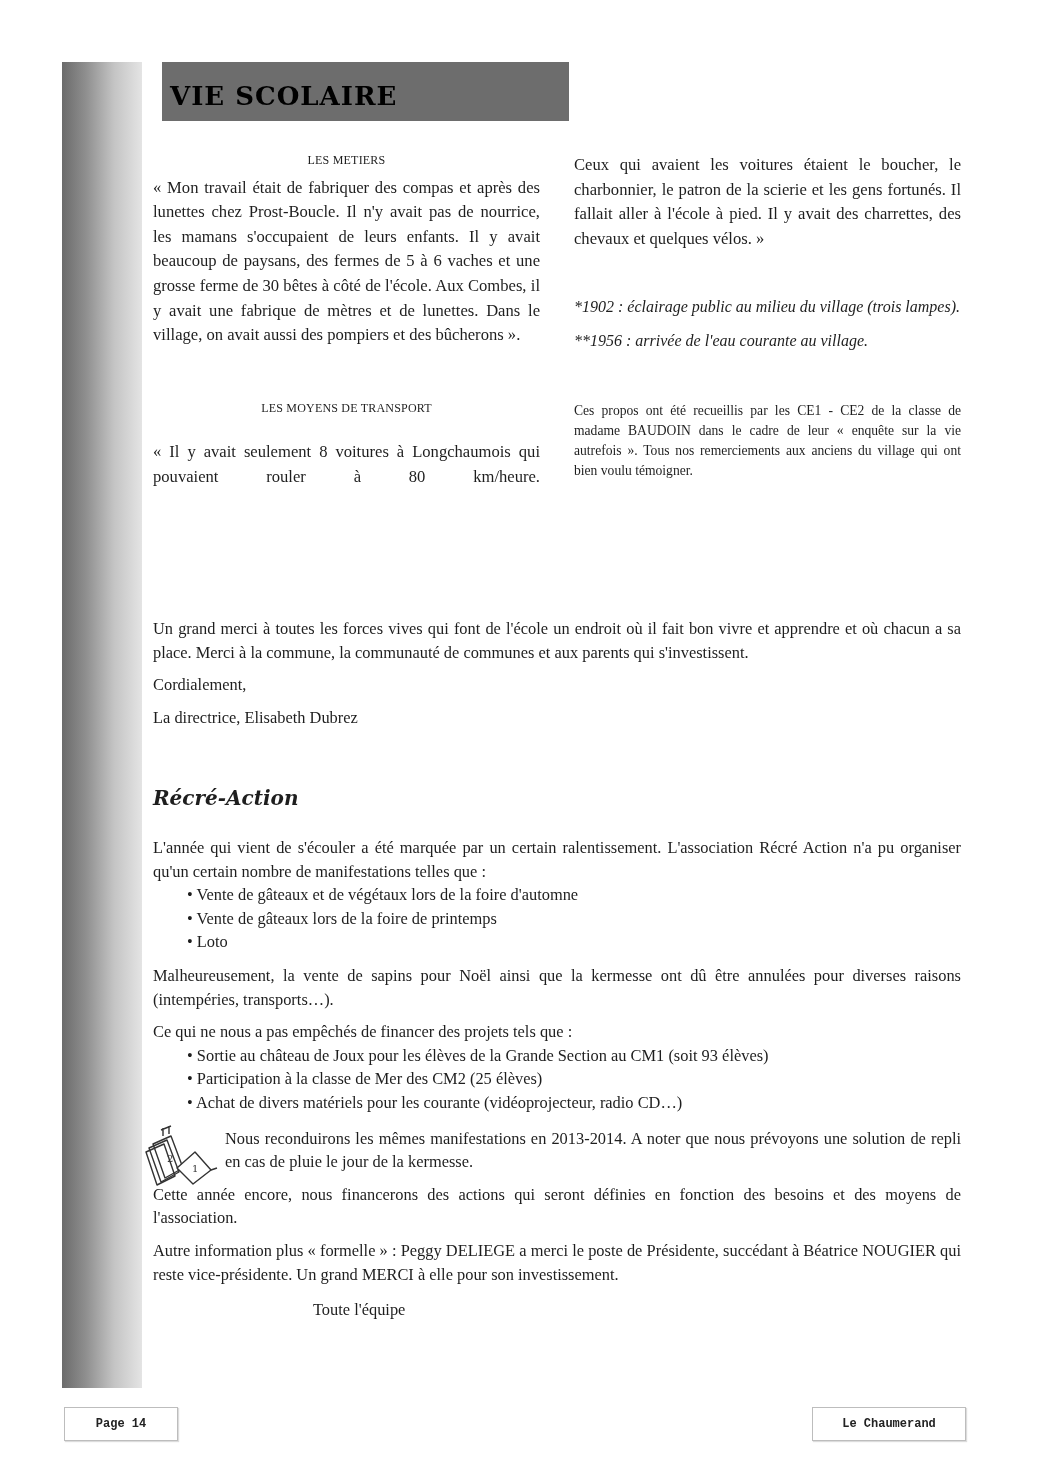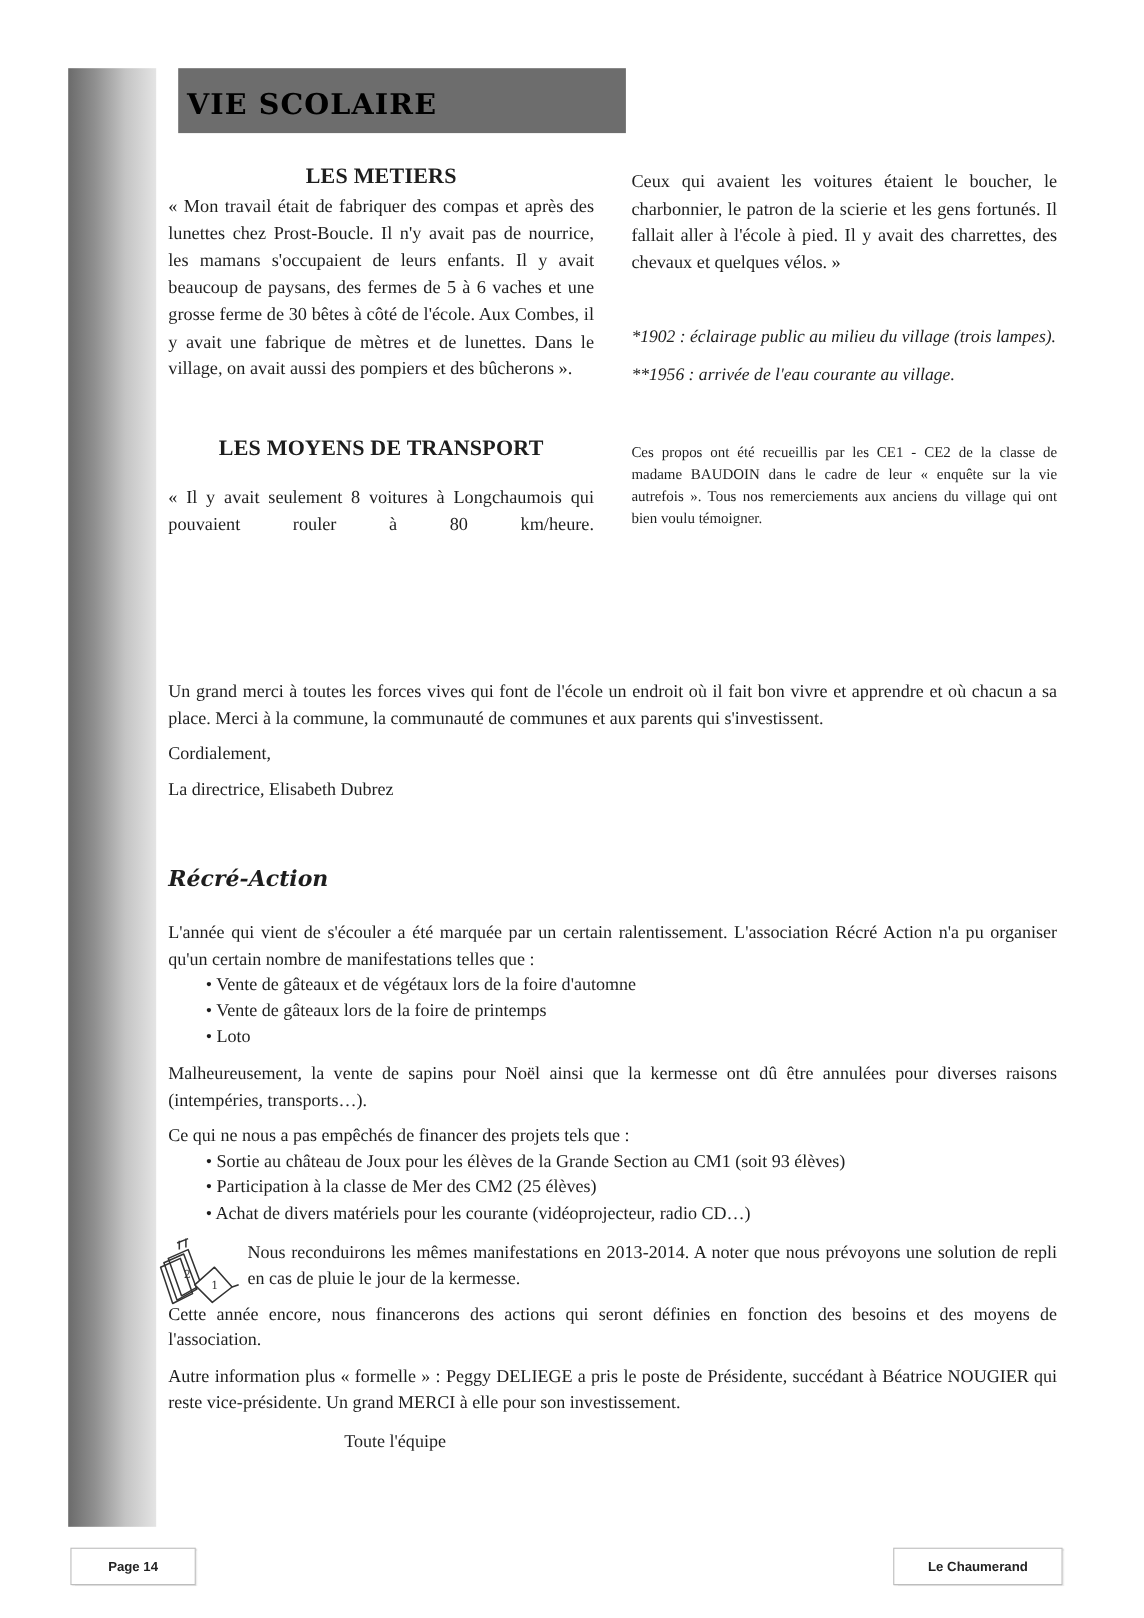--- a/index.html
+++ b/index.html
@@ -22,42 +22,42 @@
       font-size: 26px; letter-spacing: 1px; color: #000000;
       line-height: 40px;
     }
     .col {
       position: absolute; font-family: "Liberation Serif", serif;
       font-size: 16.6px; line-height: 24.6px; text-align: justify;
     }
     .col-left { left: 153px; top: 148px; width: 387px; }
     .col-right { left: 574px; top: 148px; width: 387px; }
     .sub-title {
-      text-align: center; font-weight: bold; font-size: 20px;
+      text-align: center; font-weight: normal; font-size: 12px;
       letter-spacing: 0.2px; margin: 0;
     }
     p { margin: 0; }
     .note-italic { font-style: italic; font-size: 16px; line-height: 24px; }
     .small-note { font-size: 13.6px; line-height: 19.8px; }
     .full {
       position: absolute; left: 153px; width: 808px;
       font-family: "Liberation Serif", serif; font-size: 16.4px; line-height: 23.6px;
       text-align: justify;
     }
     .section-heading {
       position: absolute; left: 153px; top: 786px;
       font-family: "DejaVu Serif", serif; font-weight: bold; font-size: 20px; font-style: italic;
     }
     ul.bullets { list-style: none; margin: 0; padding: 0 0 0 34px; }
     ul.bullets li::before { content: "\2022  "; }
     .calendar-icon { position: absolute; left: 143px; top: 1122px; width: 76px; height: 66px; }
     .footer-box {
       position: absolute; top: 1407px; height: 32px; border: 1.5px solid #bdbdbd;
       box-shadow: 1px 1px 1px #dcdcdc; background: #fff;
-      font-family: Liberation Sans, sans-serif; font-weight: bold; font-size: 12px;
+      font-family: Liberation Mono, monospace; font-weight: bold; font-size: 12px;
       display: flex; align-items: center; justify-content: center; color: #222;
     }
     .footer-left { left: 64px; width: 112px; }
     .footer-right { left: 812px; width: 152px; }
   </style>
 </head>
 <body>
 
 <div class="side-bar"></div>
 
@@ -95,21 +95,21 @@
   </ul>
   <p style="margin-top:10px;">Malheureusement, la vente de sapins pour Noël ainsi que la kermesse ont dû être annulées pour diverses raisons (intempéries, transports…).</p>
   <p style="margin-top:9px;">Ce qui ne nous a pas empêchés de financer des projets tels que :</p>
   <ul class="bullets">
     <li><span>Sortie au château de Joux pour les élèves de la Grande Section au CM1 (soit 93 élèves)</span></li>
     <li><span>Participation à la classe de Mer des CM2 (25 élèves)</span></li>
     <li><span>Achat de divers matériels pour les courante (vidéoprojecteur, radio CD…)</span></li>
   </ul>
   <p style="margin-top:12px;padding-left:72px;">Nous reconduirons les mêmes manifestations en 2013-2014. A noter que nous prévoyons une solution de repli en cas de pluie le jour de la kermesse.</p>
   <p style="margin-top:9px;">Cette année encore, nous financerons des actions qui seront définies en fonction des besoins et des moyens de l'association.</p>
-  <p style="margin-top:9px;">Autre information plus « formelle » : Peggy DELIEGE a pris le poste de Présidente, succédant à Béatrice NOUGIER qui reste vice-présidente. Un grand MERCI à elle pour son investissement.</p>
+  <p style="margin-top:9px;">Autre information plus « formelle » : Peggy DELIEGE a merci le poste de Présidente, succédant à Béatrice NOUGIER qui reste vice-présidente. Un grand MERCI à elle pour son investissement.</p>
   <p style="margin-top:12px;padding-left:160px;">Toute l'équipe</p>
 </div>
 
 <svg class="calendar-icon" viewBox="0 0 76 66">
   <g fill="none" stroke="#333" stroke-width="1.4" stroke-linejoin="round">
     <path d="M10 22 L28 14 L40 46 L22 56 Z"></path>
     <path d="M6 26 L24 18 L36 50 L18 60 Z"></path>
     <path d="M3 30 L21 22 L32 54 L14 63 Z"></path>
     <path d="M20 14 L20 6 M26 12 L26 4 M18 8 L28 4"></path>
     <path d="M34 46 L52 30 L68 48 L50 62 Z" fill="#fff"></path>

